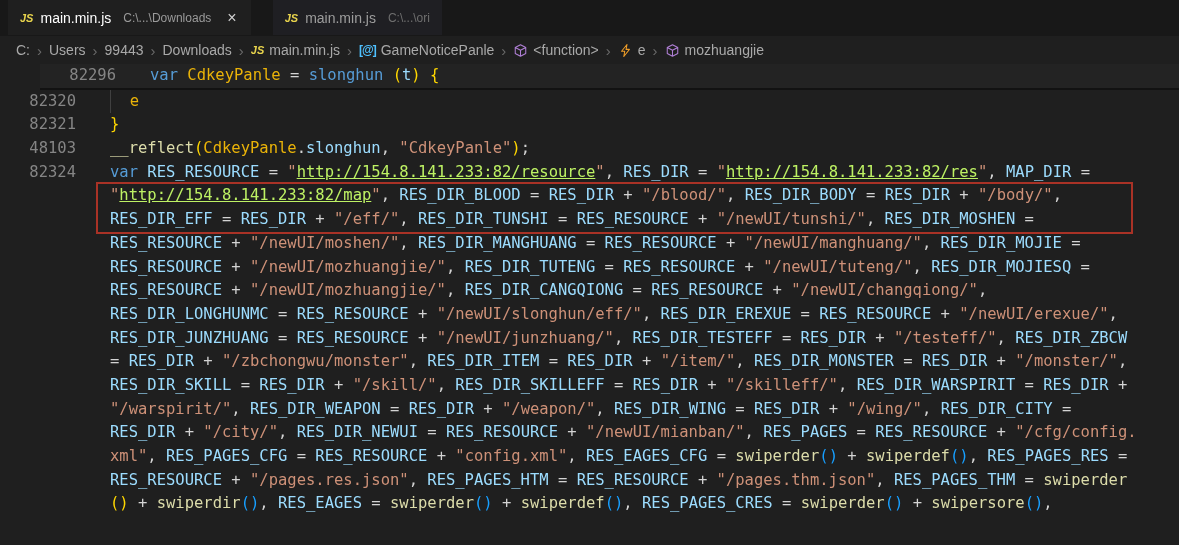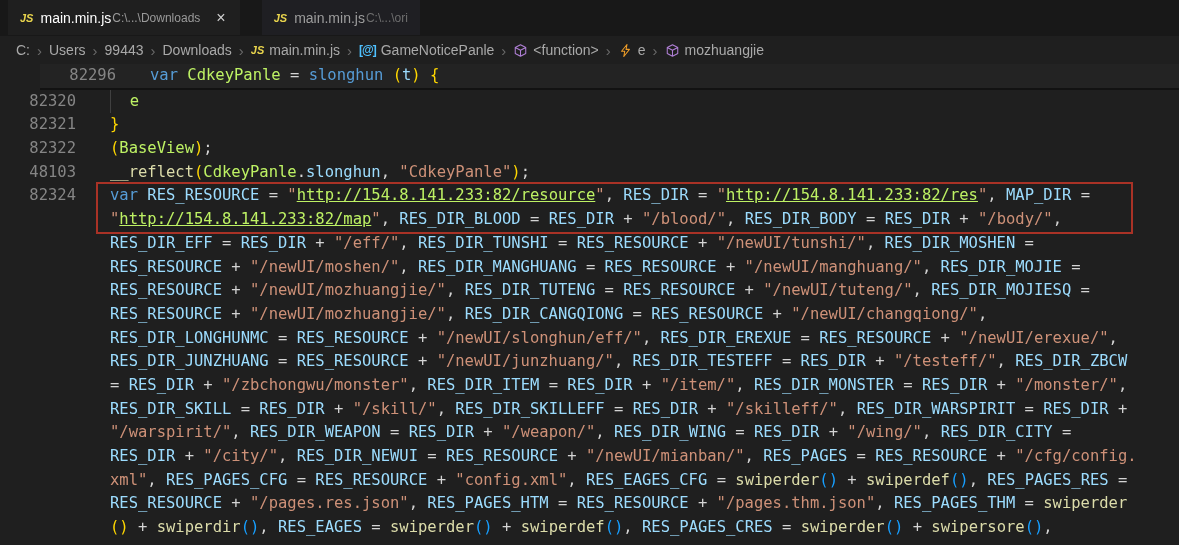--- a/index.html
+++ b/index.html
@@ -13,21 +13,21 @@
   .tabbar{
     height:36px;background:#181818;display:flex;align-items:stretch;
     padding-left:8px;border-bottom:1px solid #181818;box-sizing:border-box;
   }
   .tab{display:flex;align-items:center;padding:0 12px;cursor:pointer;}
   .tab.active{background:#1f1f1f;}
   .tab.inactive{background:#1f1f23;margin-left:22px;}
   .tab .tab-label{font-size:14px;margin-left:7px;}
   .tab.active .tab-label{color:#ffffff;}
   .tab.inactive .tab-label{color:#9d9d9d;}
-  .tab .tab-detail{font-size:12px;margin-left:1px;}
+  .tab .tab-detail{font-size:12px;margin-left:12px;}
   .tab.active .tab-detail{color:#9a9a9a;}
   .tab.inactive .tab-detail{color:#6e6e6e;}
   .tab-close{color:#cfcfcf;font-size:16px;margin-left:14px;padding:0 2px;}
   .bcicon{display:inline-flex;align-items:center;justify-content:center;}
   .bcicon.js{color:#e8d44d;font-weight:bold;font-size:11px;font-style:italic;}
   .bcicon.obj{color:#4FC1FF;font-size:12px;font-weight:bold;letter-spacing:-1px;}
   .bcicon svg{display:block;}
   
   .breadcrumb{
     height:28px;display:flex;align-items:center;background:#1f1f1f;
@@ -40,21 +40,21 @@
   .editor{position:relative;background:#1f1f1f;}
   .code-row{display:flex;height:23.7px;line-height:23.7px;
     font-family:"DejaVu Sans Mono",monospace;font-size:15.5px;}
   .code-row.sticky{background:#232323;border-bottom:2px solid #121212;margin-left:40px;}
   .gutter{width:90px;flex:none;text-align:right;padding-right:14px;
     box-sizing:border-box;color:#858585;user-select:none;}
   .ctext{flex:1;white-space:pre;overflow:hidden;padding-left:20px;}
   .iguide{display:inline-block;width:0;border-left:1px solid #404040;
     height:23.7px;vertical-align:top;}
   .tk-k{color:#569CD6}
-  .tk-t{color:#bef264}
+  .tk-t{color:#eab308}
   .tk-v{color:#9CDCFE}
   .tk-s{color:#CE9178}
   .tk-u{color:#bef264;text-decoration:underline;}
   .tk-f{color:#DCDCAA}
   .tk-o{color:#D4D4D4}
   .tk-p{color:#FFD700}
   .tk-b{color:#179FFF}
   .redbox{position:absolute;left:96px;right:46px;border:2px solid #a93226;
     pointer-events:none;box-sizing:border-box;}
 </style>
@@ -137,24 +137,20 @@
     </div>
     <div class="code-row">
       <div class="gutter">82320</div>
       <div class="ctext"><span class="iguide"></span><span class="tk-o">  </span><span class="tk-t">e</span></div>
     </div>
     <div class="code-row">
       <div class="gutter">82321</div>
       <div class="ctext"><span class="tk-p">}</span></div>
     </div>
     <div class="code-row">
-      <div class="gutter">82322</div>
-      <div class="ctext"><span class="tk-p">(</span><span class="tk-t">BaseView</span><span class="tk-p">)</span><span class="tk-o">;</span></div>
-    </div>
-    <div class="code-row">
       <div class="gutter">48103</div>
       <div class="ctext"><span class="tk-f">__reflect</span><span class="tk-p">(</span><span class="tk-t">CdkeyPanle</span><span class="tk-o">.</span><span class="tk-v">slonghun</span><span class="tk-o">, </span><span class="tk-s">"CdkeyPanle"</span><span class="tk-p">)</span><span class="tk-o">;</span></div>
     </div>
     <div class="code-row box-start">
       <div class="gutter">82324</div>
       <div class="ctext"><span class="tk-k">var</span><span class="tk-o"> </span><span class="tk-v">RES_RESOURCE</span><span class="tk-o"> = </span><span class="tk-s">"</span><span class="tk-u">http://154.8.141.233:82/resource</span><span class="tk-s">"</span><span class="tk-o">, </span><span class="tk-v">RES_DIR</span><span class="tk-o"> = </span><span class="tk-s">"</span><span class="tk-u">http://154.8.141.233:82/res</span><span class="tk-s">"</span><span class="tk-o">, </span><span class="tk-v">MAP_DIR</span><span class="tk-o"> =</span></div>
     </div>
     <div class="code-row box-end">
       <div class="gutter"></div>
       <div class="ctext"><span class="tk-s">"</span><span class="tk-u">http://154.8.141.233:82/map</span><span class="tk-s">"</span><span class="tk-o">, </span><span class="tk-v">RES_DIR_BLOOD</span><span class="tk-o"> = </span><span class="tk-v">RES_DIR</span><span class="tk-o"> + </span><span class="tk-s">"/blood/"</span><span class="tk-o">, </span><span class="tk-v">RES_DIR_BODY</span><span class="tk-o"> = </span><span class="tk-v">RES_DIR</span><span class="tk-o"> + </span><span class="tk-s">"/body/"</span><span class="tk-o">,</span></div>

